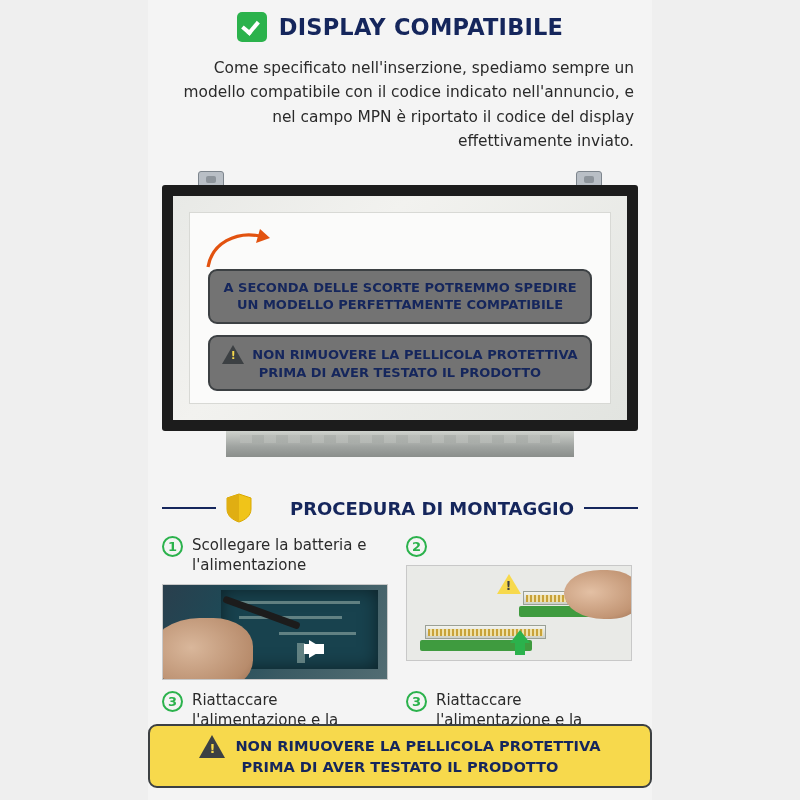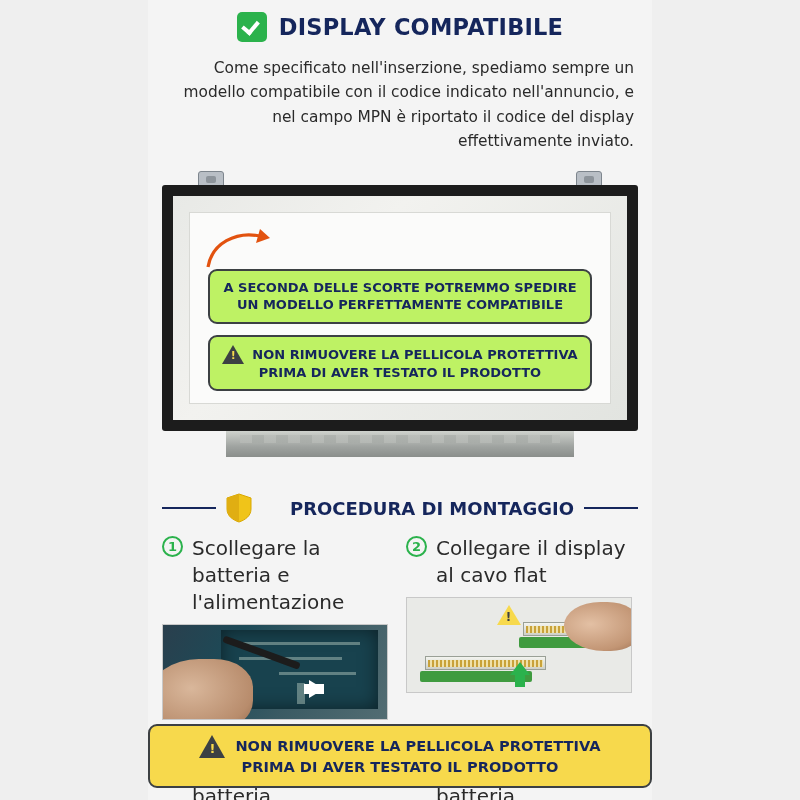--- a/index.html
+++ b/index.html
@@ -160,21 +160,21 @@
     opacity: .7;
   }
 
   .callouts {
     position: absolute;
     left: 46px;
     top: 98px;
     width: 384px;
   }
   .callout {
-    background: #bef264;
+    background: #737373;
     border: 2px solid #3c4043;
     border-radius: 9px;
     text-align: center;
     color: #15265c;
     font-weight: bold;
     font-size: 13px;
     line-height: 1.32;
     padding: 8px 10px;
     box-sizing: border-box;
   }
@@ -258,21 +258,21 @@
     border-radius: 50%;
     color: #2bb24c;
     font-weight: bold;
     font-size: 13px;
     line-height: 18px;
     text-align: center;
     box-sizing: border-box;
     margin-top: 1px;
   }
   .step-text {
-    font-size: 20px;
+    font-size: 15px;
     line-height: 1.34;
     color: #2a2a2a;
   }
   .photo {
     margin-top: 8px;
     width: 226px;
     height: 96px;
     border: 1px solid #c8c8c8;
     position: relative;
     overflow: hidden;
@@ -518,21 +518,20 @@
           <div class="trace" style="left:60%;top:62%;width:8px;height:22%;"></div>
           <div class="driver"></div>
           <div class="hand"></div>
           <div class="whitearrow"></div>
         </div>
       </div>
 
       <div class="step-col">
         <div class="step-line">
           <div class="num">2</div>
-          <div class="step-text">Collegare il display al cavo flat</div>
         </div>
         <div class="photo flat">
           <div class="conn" style="left:8%;top:62%;width:54%;">
               <div class="pins"></div>
             </div>
           <div class="conn" style="left:52%;top:26%;width:42%;">
               <div class="pins"></div>
             </div>
           <div class="green" style="left:6%;top:78%;width:50%;"></div>
           <div class="green" style="left:50%;top:42%;width:44%;"></div>

